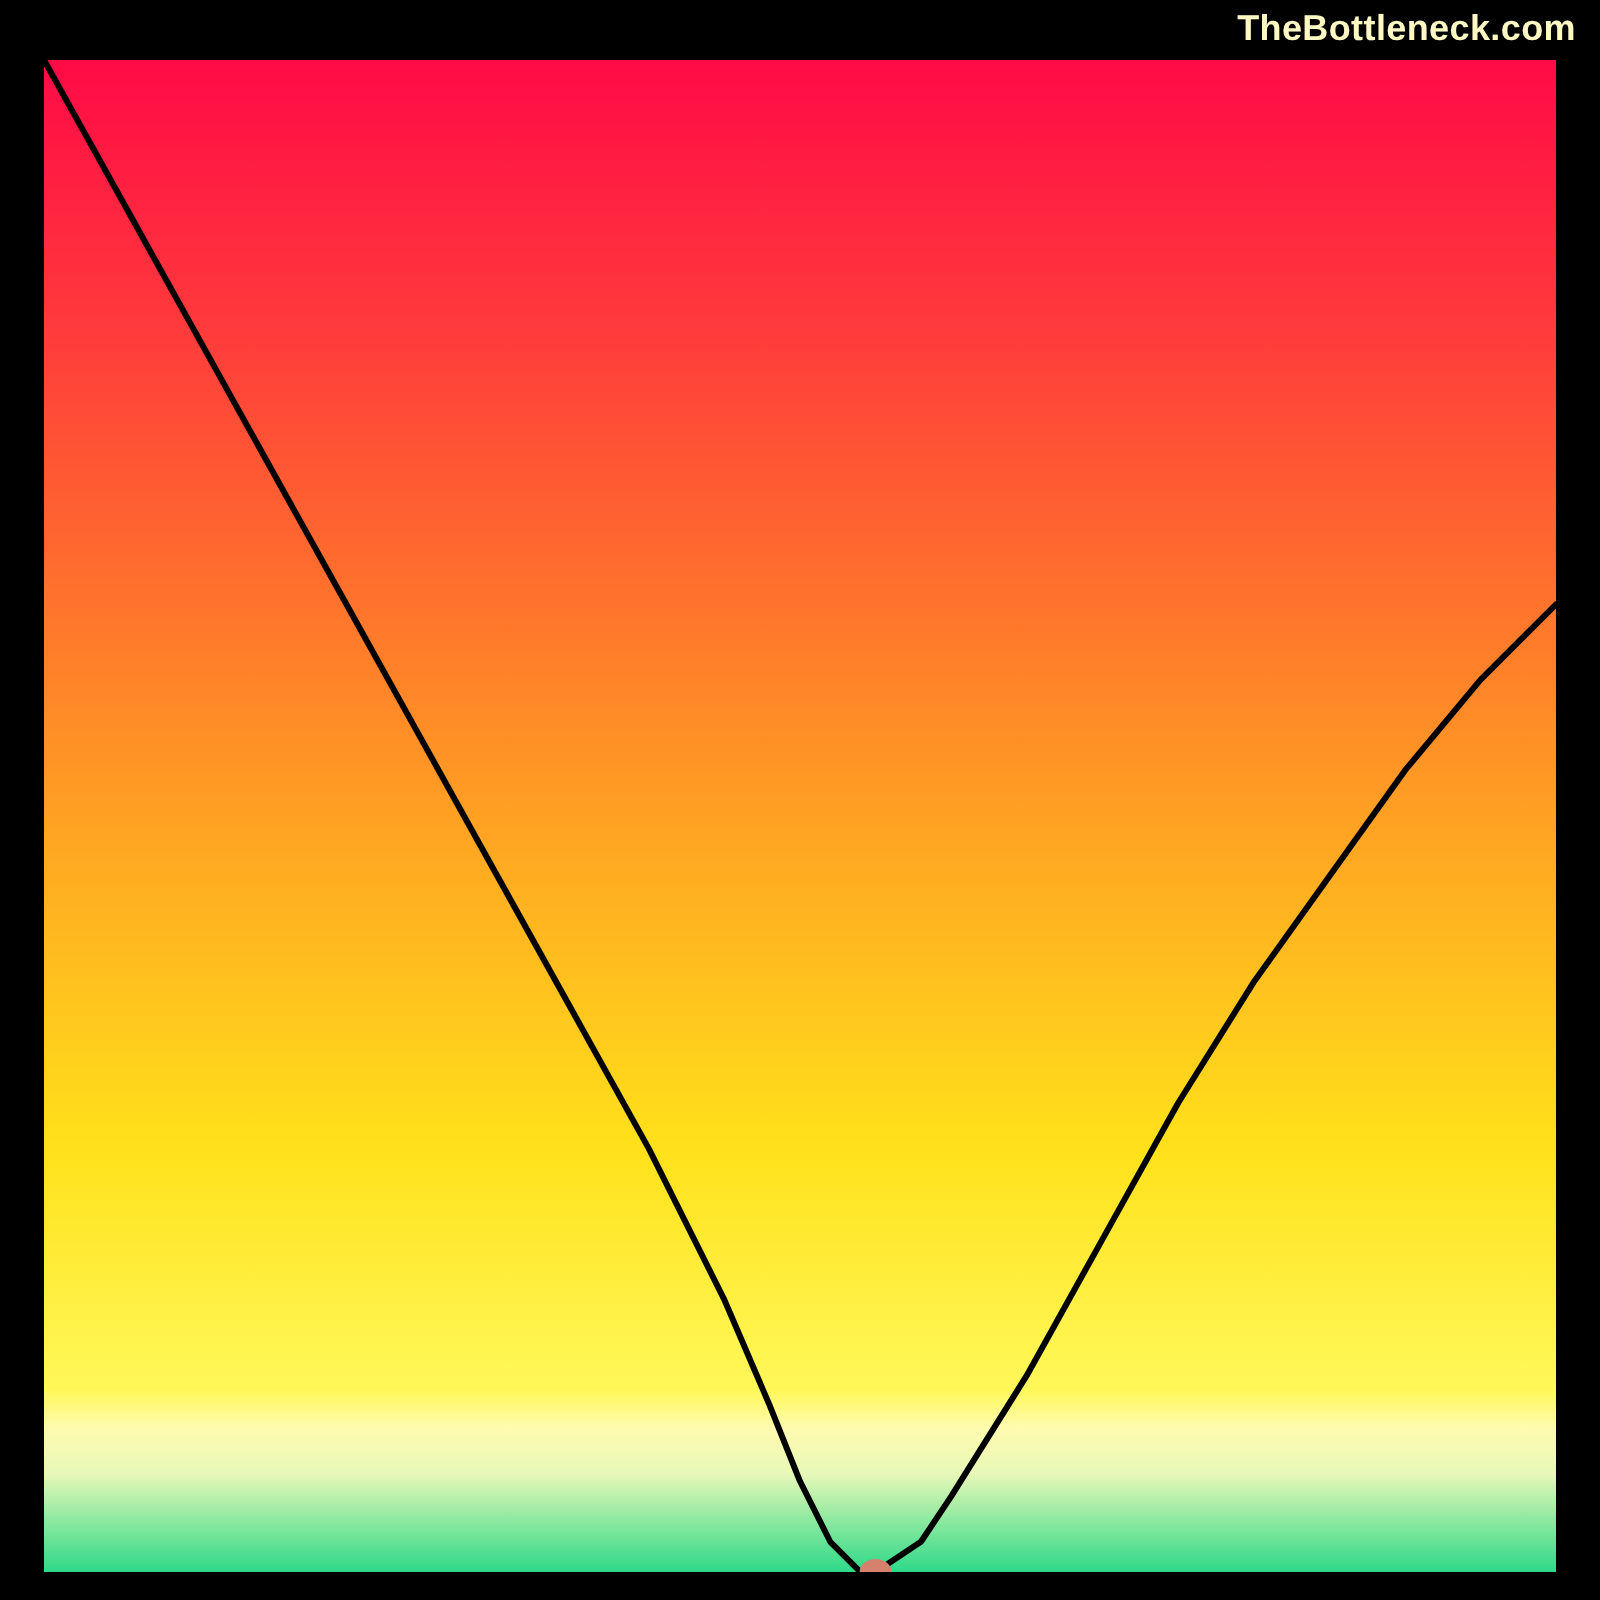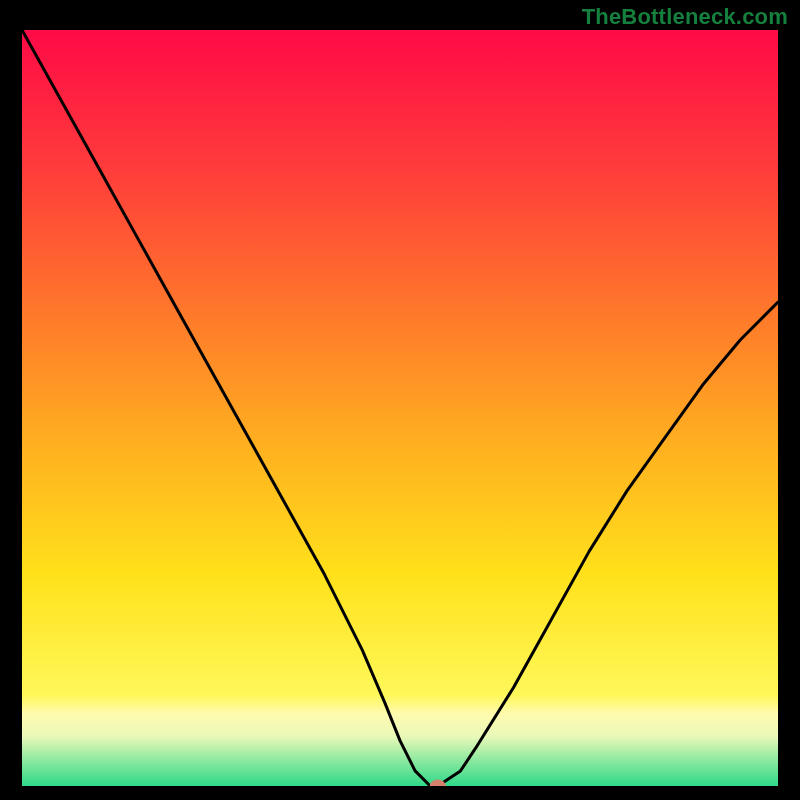--- a/index.html
+++ b/index.html
@@ -14,22 +14,22 @@
   .frame {
     position: relative;
     width: 800px;
     height: 800px;
     background: #000;
   }
   .watermark {
     position: absolute;
     top: 4px;
     right: 12px;
-    color: #15803d;
-    font-size: 22px;
+    color: #fef9c3;
+    font-size: 18px;
     font-weight: 600;
     letter-spacing: 0.2px;
     font-family: Arial, Helvetica, sans-serif;
     text-align: center;
   }
   .plot {
     position: absolute;
     left: 22px;
     top: 30px;
     width: 756px;

